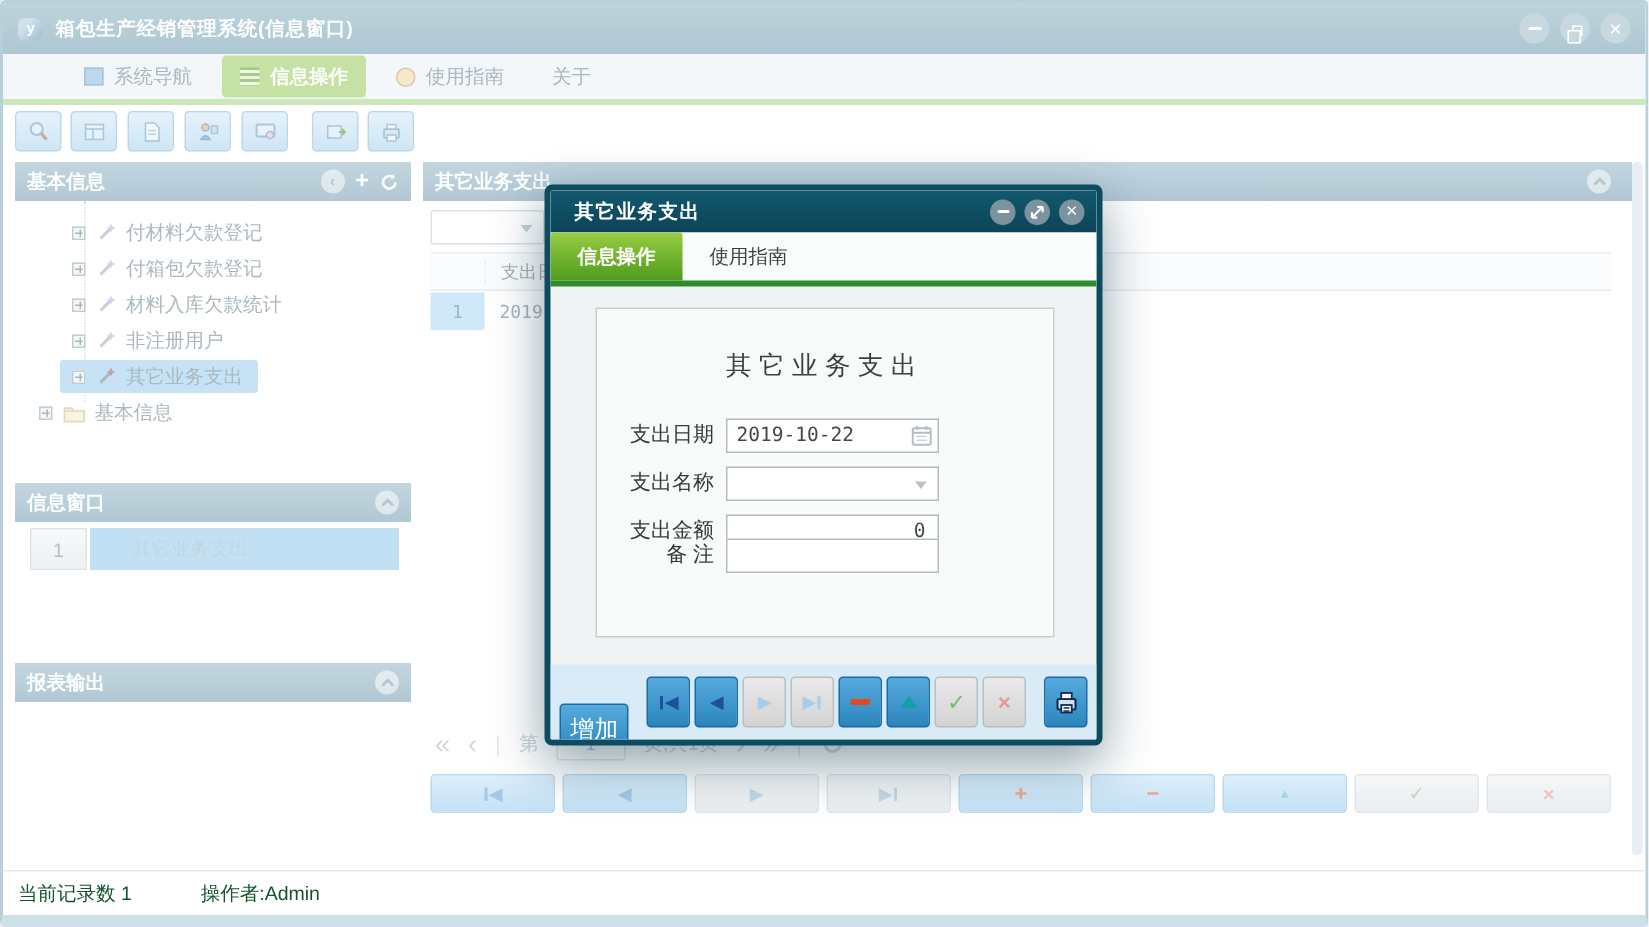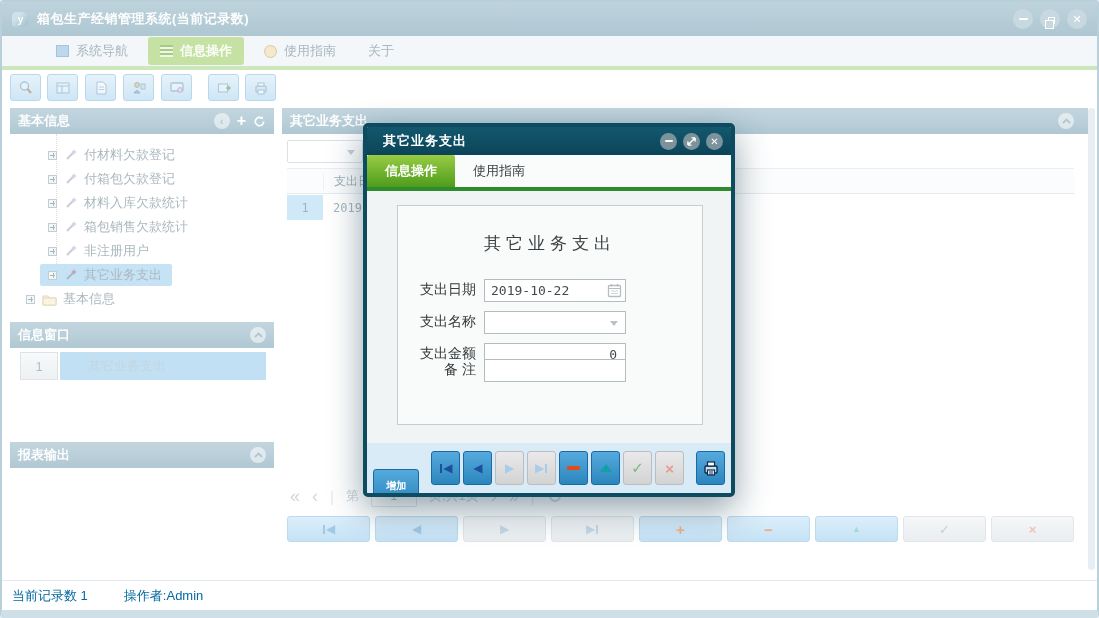--- a/index.html
+++ b/index.html
@@ -110,22 +110,22 @@
   .navbtn.blue { background:linear-gradient(#dceefb,#c4e2f5); border-color:#badaef; }
   .g-first,.g-prev { color:#a3c8e6; } .g-next,.g-last{ color:#c5d8e6; }
   .g-plus { color:#f0ad84; font-size:15px; font-weight:bold; }
   .g-minus { color:#f0a78a; font-size:15px; font-weight:bold; }
   .g-edit { color:#a6d8d8; font-size:9px; }
   .g-check { color:#bbdab6; font-size:13px; font-weight:bold;}
   .g-x { color:#eec2bf; font-size:13px; font-weight:bold;}
   .vbar { display:inline-block; width:2px; height:9px; background:currentColor; margin:0 1px; }
   
   .statusbar { position:absolute; left:0; right:0; bottom:0; height:30px; background:#fff;
-    border-top:1px solid #e3e9ec; display:flex; align-items:center; gap:36px;
-    padding-left:10px; font-size:13px; color:#0369a1; }
+    border-top:1px solid #e3e9ec; display:flex; align-items:center; gap:46px;
+    padding-left:10px; font-size:13px; color:#14532d; }
   .scroll-strip { position:absolute; right:2px; top:106px; bottom:40px; width:7px; background:#e7eff4; border-radius:3px;}
   
   .dialog { position:absolute; left:363px; top:123px; width:372px; height:374px;
     border:4px solid #0d4c60; border-radius:5px; background:#f1f4f5;
     box-shadow:0 12px 34px rgba(10,50,70,.45); overflow:hidden; }
   .dlg-title { height:28px; background:linear-gradient(#12586d,#0c4458);
     display:flex; align-items:center; padding:0 8px 0 16px; }
   .dlg-title .ttl { color:#fff; font-size:13px; font-weight:bold; letter-spacing:1px;}
   .dlg-ctrls { margin-left:auto; display:flex; gap:6px; }
   .dcircle { width:17px; height:17px; border-radius:50%; background:#7c929c;
@@ -148,38 +148,38 @@
   .ffield .cal { position:absolute; right:3px; top:3px; }
   .ffield.select { background:#fff; }
   .ffield.select::after { content:""; position:absolute; right:7px; top:9px;
     border-left:4px solid transparent; border-right:4px solid transparent; border-top:5px solid #b8c2c8; }
   .dlg-toolbar { position:absolute; left:0; right:0; bottom:0; height:50px; background:#d8ebf6;
     display:flex; align-items:center; padding:0 6px; gap:3px; }
   .dbtn { width:30px; height:34px; border-radius:3px; display:flex; align-items:center; justify-content:center;
     font-size:13px; }
   .dbtn.en { background:linear-gradient(#56aadd,#2b86bd); border:1px solid #1b6aa6; color:#1d4f9e; }
   .dbtn.dis { background:linear-gradient(#e9e9e9,#d3d3d3); border:1px solid #bdbdbd; }
-  .dbtn.txt { width:48px; color:#fff; font-weight:bold; font-size:10px; margin-right:9px;margin-top:36px; }
+  .dbtn.txt { width:48px; color:#fff; font-weight:normal; font-size:16px; margin-right:9px;margin-top:36px; }
   .dbtn .minus { width:13px; height:4px; background:#e04a1c; border-radius:1px; }
   .dbtn .tri-up { width:0;height:0;border-left:6px solid transparent;border-right:6px solid transparent;
     border-bottom:8px solid #12a0a8; }
   .dbtn .chk { color:#74b974; font-size:15px; font-weight:bold; }
   .dbtn .xx { color:#e59a94; font-size:15px; font-weight:bold; }
   .dbtn.printer { margin-left:9px; }
   .nav-g { font-size:12px; line-height:1; display:flex; align-items:center; }
   .nav-g.pale { color:#a9cce8; }
 </style>
 </head>
 <body>
 
 <div class="window">
 
   <div class="titlebar">
     <div class="app-icon">y</div>
-    <div class="title">箱包生产经销管理系统(当前记录数)</div>
+    <div class="title">箱包生产经销管理系统(信息窗口)</div>
     <div class="win-controls">
       <div class="ctrl-circle">
           <span class="dash"></span>
         </div>
       <div class="ctrl-circle">
           <span class="sq"></span>
         </div>
       <div class="ctrl-circle">✕</div>
     </div>
   </div>
@@ -282,28 +282,20 @@
           </svg>
         <span class="lbl">付箱包欠款登记</span>
       </div>
       <div class="titem">
         <span class="plusbox"></span>
         <svg width="14" height="14" viewBox="0 0 14 14">
             <line x1="3" y1="11" x2="10" y2="4" stroke="#9aa8b0" stroke-width="2"></line>
             <path d="M10 1 l1 2 2 1 -2 1 -1 2 -1 -2 -2 -1 2 -1 z" fill="#c9a6dd"></path>
           </svg>
         <span class="lbl">材料入库欠款统计</span>
-      </div>
-      <div class="titem">
-        <span class="plusbox"></span>
-        <svg width="14" height="14" viewBox="0 0 14 14">
-            <line x1="3" y1="11" x2="10" y2="4" stroke="#9aa8b0" stroke-width="2"></line>
-            <path d="M10 1 l1 2 2 1 -2 1 -1 2 -1 -2 -2 -1 2 -1 z" fill="#c9a6dd"></path>
-          </svg>
-        <span class="lbl">箱包销售欠款统计</span>
       </div>
       <div class="titem">
         <span class="plusbox"></span>
         <svg width="14" height="14" viewBox="0 0 14 14">
             <line x1="3" y1="11" x2="10" y2="4" stroke="#9aa8b0" stroke-width="2"></line>
             <path d="M10 1 l1 2 2 1 -2 1 -1 2 -1 -2 -2 -1 2 -1 z" fill="#c9a6dd"></path>
           </svg>
         <span class="lbl">非注册用户</span>
       </div>
       <div class="titem">

